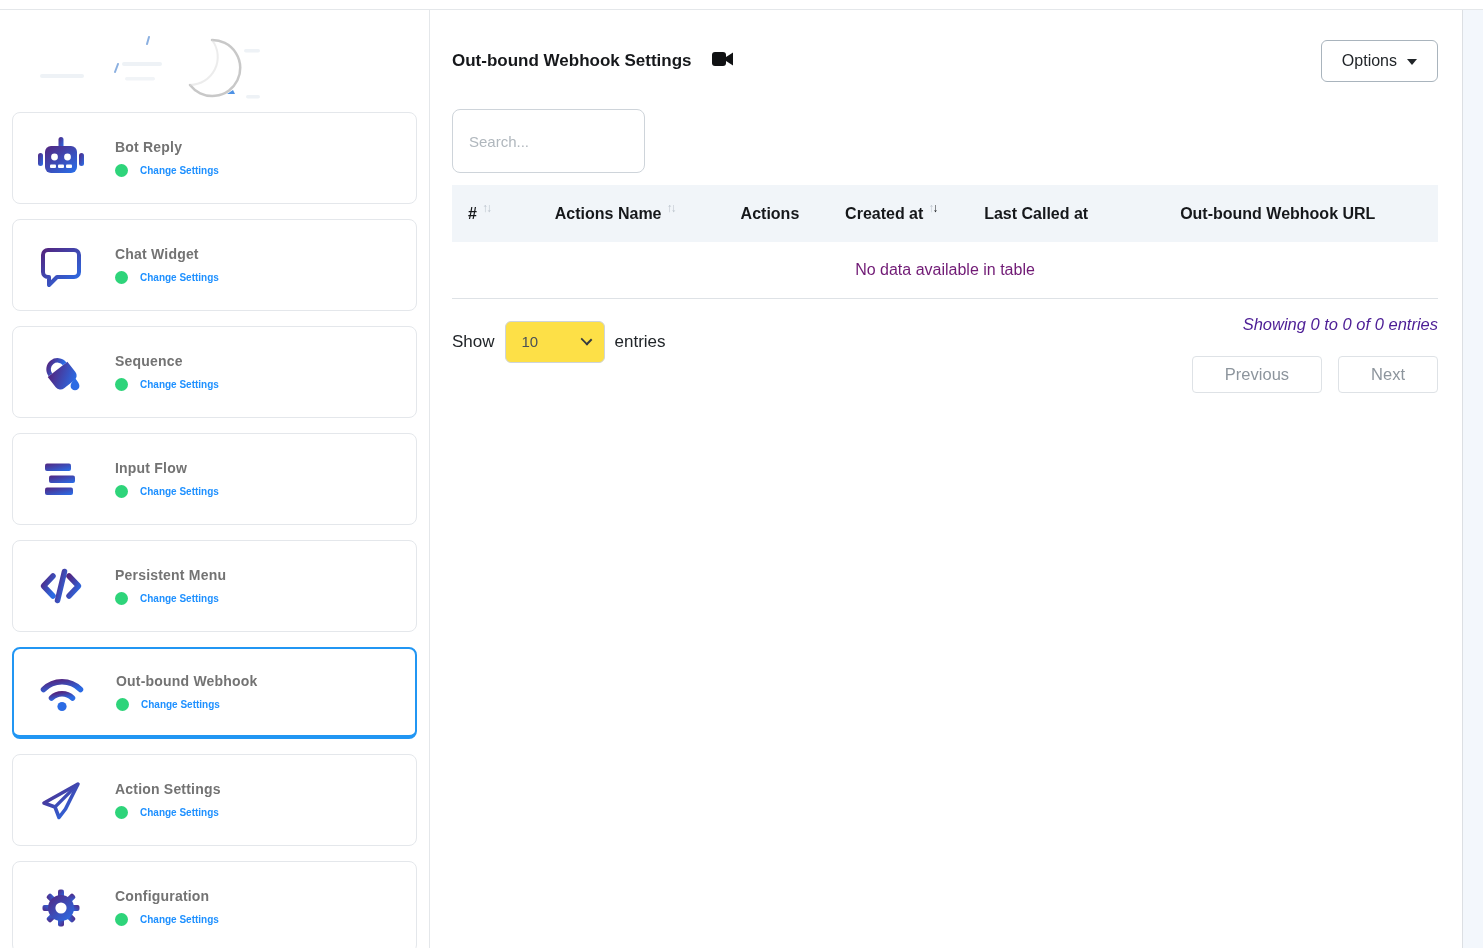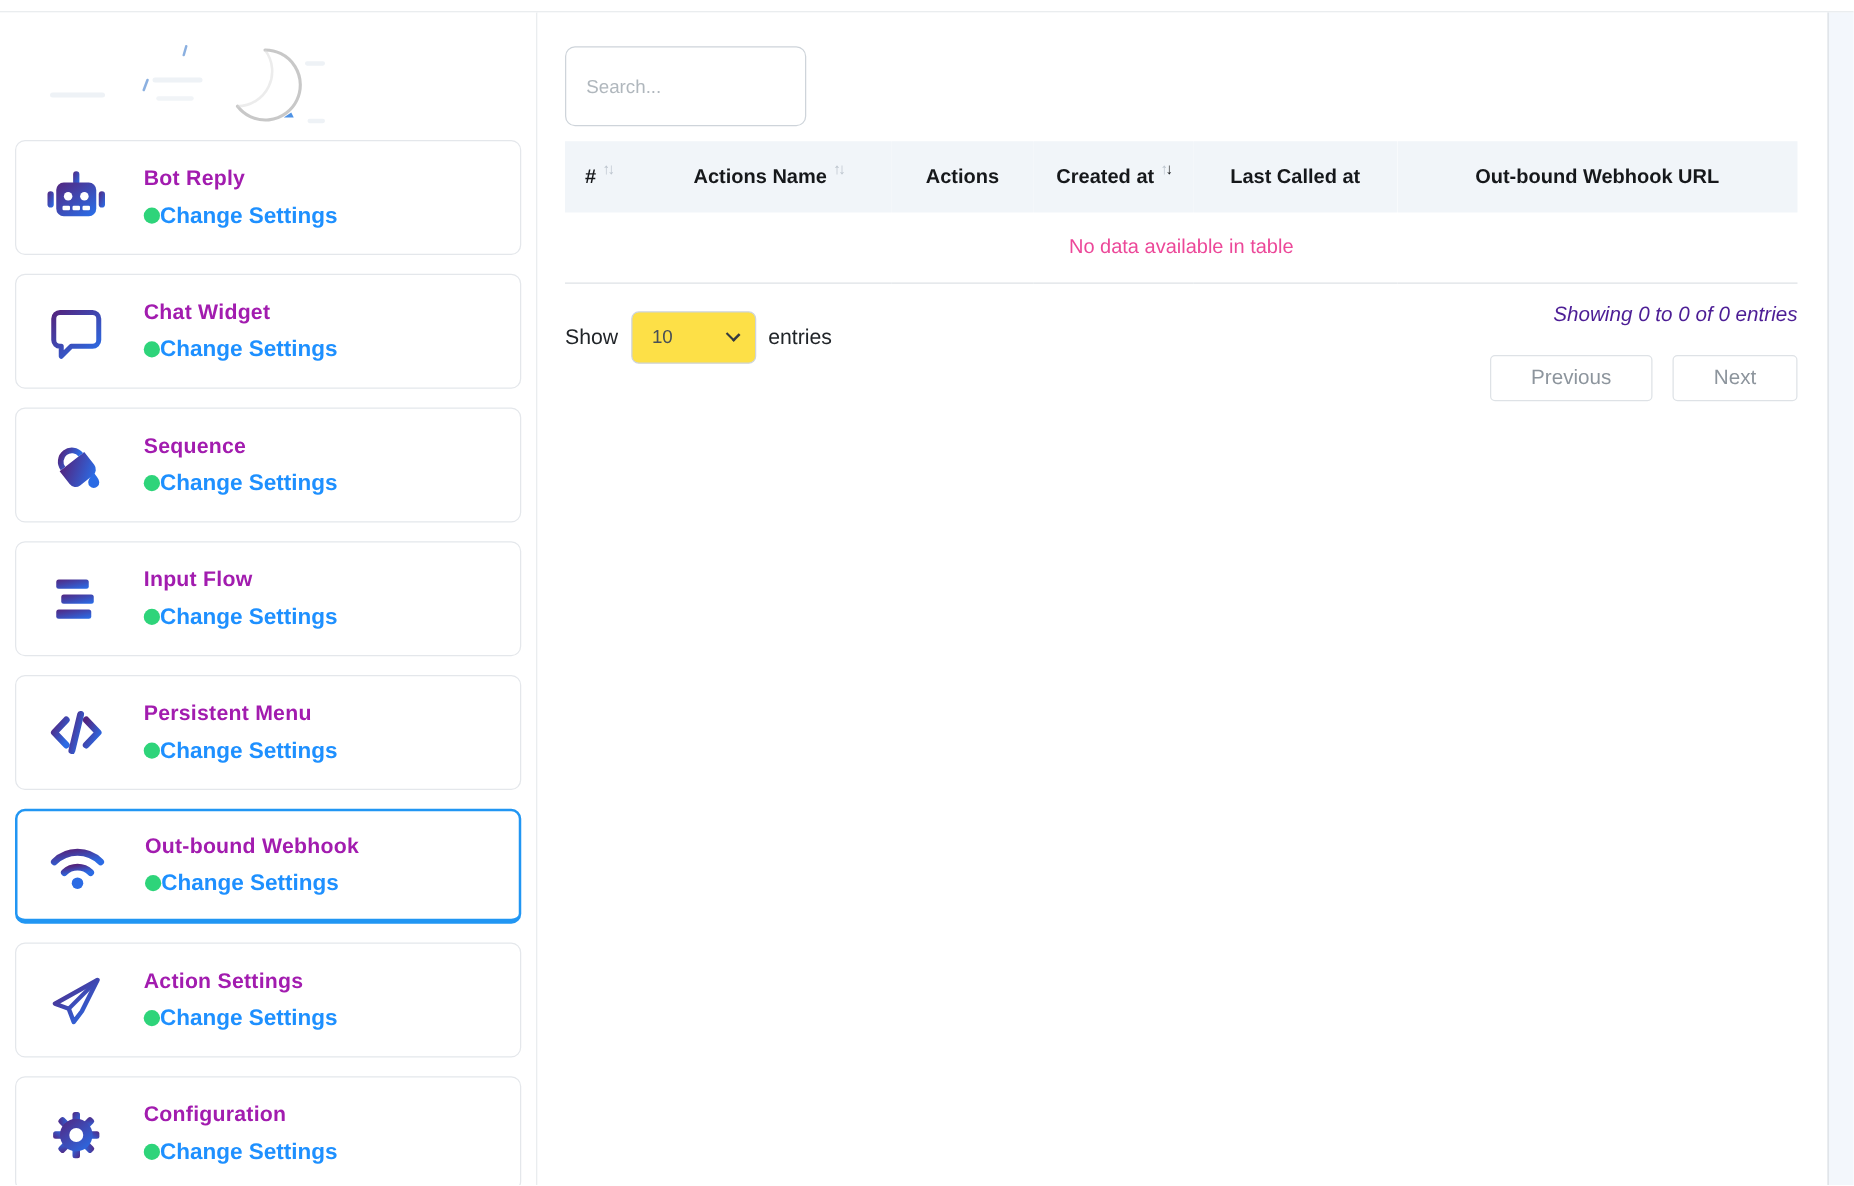--- a/index.html
+++ b/index.html
@@ -10,24 +10,24 @@
 
   
   .sidebar { width:430px; flex:0 0 430px; border-right:1px solid #e4e7ea; background:#fff; overflow:hidden; }
   .logo-area { height:100px; position:relative; }
   .card-list { padding:2px 12px 0 12px; }
   .side-card { border:1px solid #e4e7eb; border-radius:8px; height:92px; margin-bottom:15px;
     display:flex; align-items:center; background:#fff; cursor:pointer; }
   .side-card.selected { border:2px solid #2196f3; border-bottom-width:4px; border-radius:8px; }
   .side-card .icon-box { width:48px; height:48px; margin-left:24px; flex:0 0 48px; display:flex; align-items:center; justify-content:center; }
   .side-card .txt { margin-left:30px; }
-  .side-card .title { font-size:17px; font-weight:700; color:#a21caf; letter-spacing:.2px; }
+  .side-card .title { font-size:14px; font-weight:700; color:#737373; letter-spacing:.2px; }
   .side-card .status { display:flex; align-items:center; margin-top:9px; }
   .status-dot { width:13px; height:13px; border-radius:50%; background:#2ed47a; }
-  .change-link { margin-left:0; font-size:18px; font-weight:700; color:#1e90ff; cursor:pointer; }
+  .change-link { margin-left:12px; font-size:10px; font-weight:700; color:#1e90ff; cursor:pointer; }
 
   
   .main { flex:1 1 auto; padding:0 24px 0 22px; background:#fff; }
   .right-strip { width:21px; flex:0 0 21px; background:#f3f7fc; border-left:1px solid #dcdfe3; }
 
   .main-header { margin-top:30px; display:flex; align-items:center; justify-content:space-between; }
   .page-title-wrap { display:flex; align-items:center; gap:20px; }
   .page-title { font-size:17px; font-weight:700; color:#16181b; }
   .options-btn { height:42px; padding:0 20px; background:#fff; border:1px solid #a9b4bd; border-radius:6px;
     font-size:16px; color:#212529; display:flex; align-items:center; gap:10px; cursor:pointer;
@@ -46,21 +46,21 @@
   .data-table thead th { background:#f1f5f9; height:57px; font-size:16px; font-weight:700; color:#16181b;
     text-align:center; position:relative; cursor:pointer; }
   .data-table thead th:first-child { width:6.5%; text-align:left; padding-left:16px; }
   .data-table thead th:nth-child(2){ width:20%; }
   .data-table thead th:nth-child(3){ width:11.5%; }
   .data-table thead th:nth-child(4){ width:13%; }
   .data-table thead th:nth-child(5){ width:16.5%; }
   .sort-arrows { font-size:12px; font-weight:400; color:#bcc4cd; letter-spacing:-2px; position:relative; top:-7px; margin-left:5px; }
   .sort-arrows .dn { display:inline-block; }
   .sort-arrows.desc .dn { color:#16181b; font-weight:700; }
-  .empty-row td { height:56px; text-align:center; font-size:16px; color:#ec4899; border-bottom:1px solid #dee2e6; }
+  .empty-row td { height:56px; text-align:center; font-size:16px; color:#701a75; border-bottom:1px solid #dee2e6; }
 
   .table-controls { margin-top:22px; display:flex; justify-content:space-between; align-items:flex-start; }
   .show-wrap { display:flex; align-items:center; gap:10px; font-size:17px; color:#212529; }
   .select-wrap { position:relative; }
   .entries-select { width:100px; height:42px; border:1px solid #ced4da; border-radius:6px;
     font-size:15px; color:#495057; padding:0 30px 0 16px; appearance:none; -webkit-appearance:none;
     background:#fde047; outline:none; cursor:pointer; font-family:inherit; }
   .chevron-down { position:absolute; right:14px; top:14px; width:9px; height:9px; pointer-events:none;
     border-right:2.4px solid #343a40; border-bottom:2.4px solid #343a40; transform:rotate(45deg) scale(1,.85); }
   .paging-col { display:flex; flex-direction:column; align-items:flex-end; }
@@ -288,20 +288,35 @@
         <span class="status-dot"></span>
         <span class="change-link">Change Settings</span>
       </div>
     </span>
   </div>
 </div>
   </div>
 
   <div class="main">
 
+    <div class="main-header">
+      <div class="page-title-wrap">
+        <span class="page-title">Out-bound Webhook Settings</span>
+        <span>
+          <svg width="22" height="16" viewBox="0 0 22 16">
+            <rect x="0" y="1" width="14" height="14" rx="3" fill="#101113"></rect>
+            <path d="M14 6 L21 1.6 V14.4 L14 10 Z" fill="#101113"></path>
+          </svg>
+        </span>
+      </div>
+      <button class="options-btn">
+        <span>Options</span>
+        <span class="caret-down"></span>
+      </button>
+    </div>
 
     <div class="toolbar">
       <input class="search-input" type="text" placeholder="Search..." style="">
     </div>
 
     <table class="data-table">
       <thead>
           <tr id="table-head-row">
             <th><span>#</span><span class="sort-arrows"><span class="up">↑</span><span class="dn">↓</span></span></th>
             <th><span>Actions Name</span><span class="sort-arrows"><span class="up">↑</span><span class="dn">↓</span></span></th>

